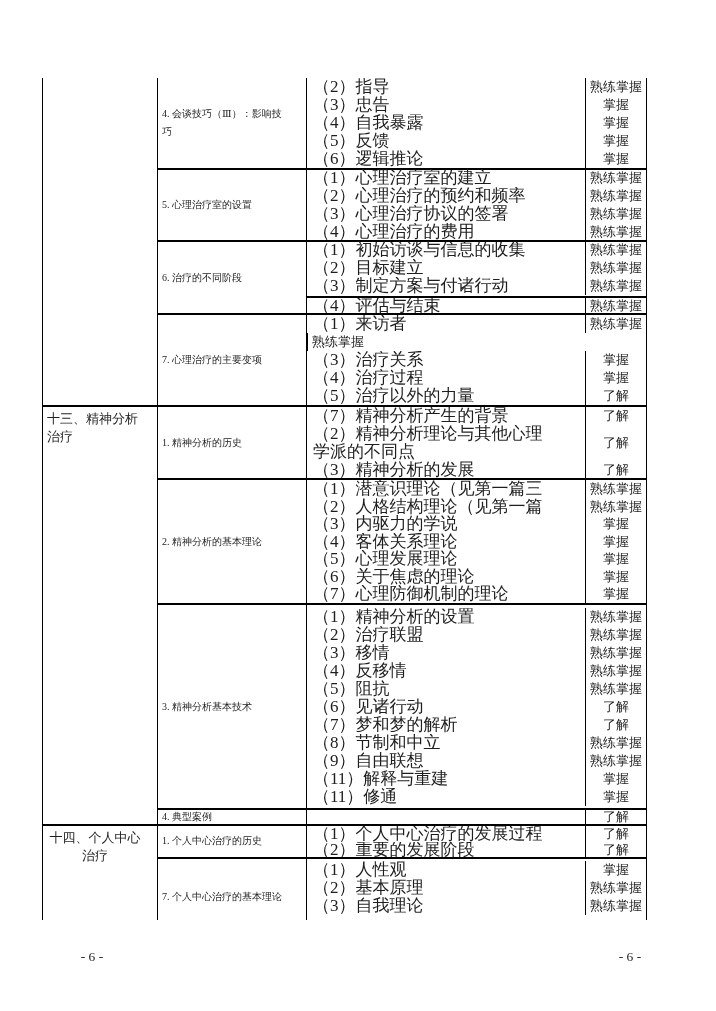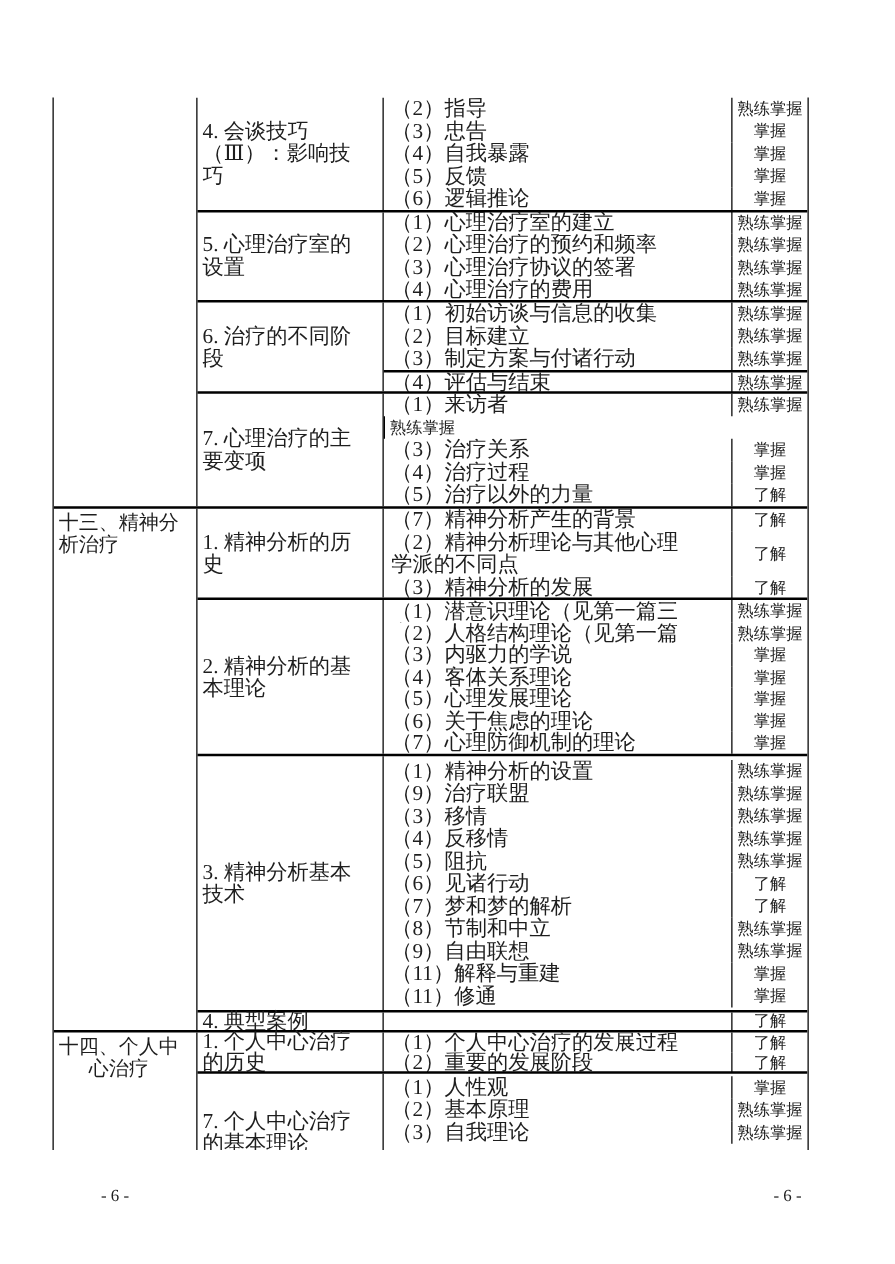--- a/index.html
+++ b/index.html
@@ -10,34 +10,34 @@
   }
   .doc-table{
     position:absolute;left:42px;top:78px;width:605px;height:842px;
     border-left:1px solid #000;border-right:1px solid #000;
     box-sizing:border-box;display:flex;flex-direction:column;overflow:hidden;
   }
   .sec{display:flex;box-sizing:border-box;flex-shrink:0;}
   .sec.bt{border-top:2px solid #000;}
   .c1{
     width:115px;flex-shrink:0;border-right:1px solid #000;box-sizing:border-box;
-    font-size:16px;line-height:17.5px;padding:3px 14px 0 4px;
+    font-size:13px;line-height:17.5px;padding:3px 14px 0 4px;
   }
   .c1.center{text-align:center;}
   .blocks{flex:1;display:flex;flex-direction:column;min-width:0;}
   .block{display:flex;box-sizing:border-box;flex-shrink:0;}
   .block.bt{border-top:2px solid #000;}
   .c2{
     width:149px;flex-shrink:0;border-right:1px solid #000;box-sizing:border-box;
-    font-size:17px;line-height:18px;padding:0 20px 0 4px;
+    font-size:10px;line-height:18px;padding:0 20px 0 4px;
     display:flex;flex-direction:column;justify-content:center;
   }
   .c2.padtop{justify-content:flex-start;padding-top:29px;}
   .items{flex:1;display:flex;flex-direction:column;justify-content:center;min-width:0;}
-  .istack{display:flex;flex-direction:column;justify-content:center;box-sizing:border-box;flex-shrink:0;}
+  .istack{display:flex;flex-direction:column;box-sizing:border-box;flex-shrink:0;}
   .istack.split{border-top:2px solid #000;}
   .irow{display:flex;box-sizing:border-box;flex-shrink:0;}
   .c3{
     flex:1;min-width:0;font-size:17px;line-height:18px;
     padding:0 34px 0 6px;box-sizing:border-box;overflow:hidden;
   }
   .c4{
     width:61px;flex-shrink:0;border-left:1px solid #000;box-sizing:border-box;
     font-size:13px;line-height:16px;text-align:center;
     display:flex;align-items:center;justify-content:center;overflow:hidden;
@@ -215,21 +215,21 @@
         </div>
 
         <div class="block bt" style="height:205px">
           <div class="c2">3. 精神分析基本技术</div>
           <div class="items">
             <div class="irow" style="height:18px">
               <div class="c3">（1）精神分析的设置</div>
               <div class="c4">熟练掌握</div>
             </div>
             <div class="irow" style="height:18px">
-              <div class="c3">（9）治疗联盟</div>
+              <div class="c3">（2）治疗联盟</div>
               <div class="c4">熟练掌握</div>
             </div>
             <div class="irow" style="height:18px">
               <div class="c3">（3）移情</div>
               <div class="c4">熟练掌握</div>
             </div>
             <div class="irow" style="height:18px">
               <div class="c3">（4）反移情</div>
               <div class="c4">熟练掌握</div>
             </div>

